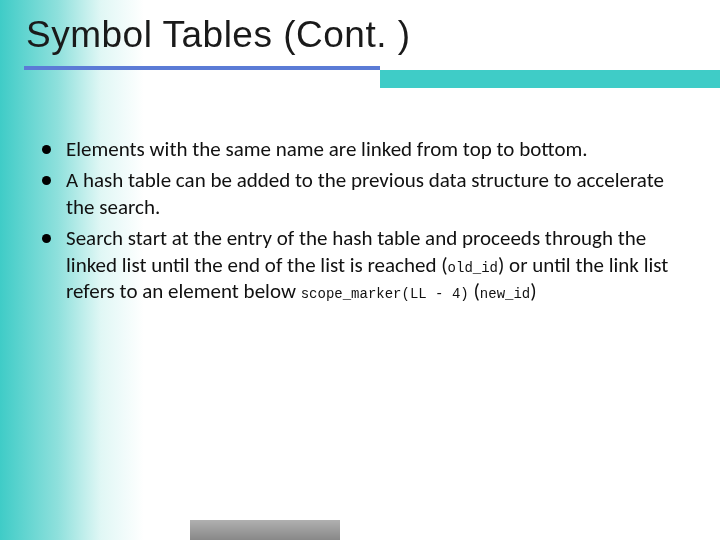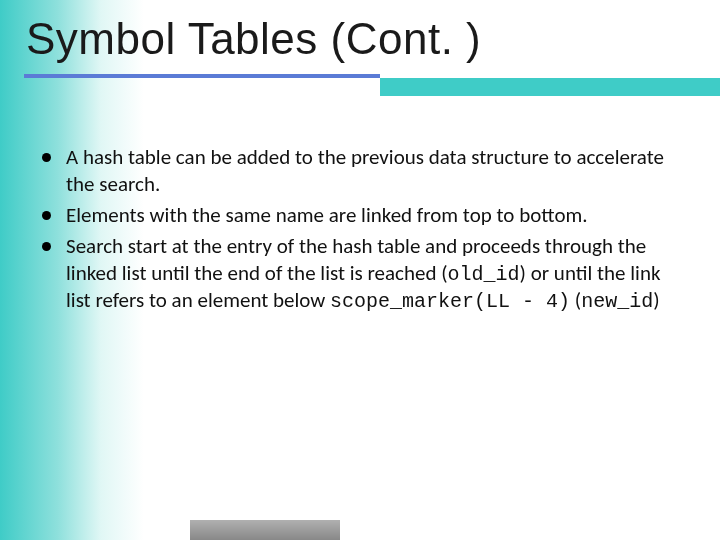--- a/index.html
+++ b/index.html
@@ -6,21 +6,21 @@
   html, body { width: 720px; height: 540px; overflow: hidden; }
   body {
     font-family: Arial, Helvetica, sans-serif;
     background: linear-gradient(to right, #3fccc7 0%, #8ee0dc 8%, #e0f7f5 14%, #ffffff 20%, #ffffff 100%);
     position: relative;
   }
   .title-area {
     padding: 14px 0 0 26px;
   }
   .title {
-    font-size: 44px;
+    font-size: 37px;
     font-weight: 400;
     color: #1a1a1a;
     letter-spacing: 0.5px;
   }
   .underline-group {
     margin-top: 10px;
     margin-left: -26px;
     width: 720px;
   }
   .blue-line {
@@ -56,21 +56,21 @@
     position: absolute;
     left: 2px;
     top: 9px;
     width: 9px;
     height: 9px;
     background: #000;
     border-radius: 50%;
   }
   .mono {
     font-family: "Courier New", Courier, monospace;
-    font-size: 20px;
+    font-size: 14px;
   }
   .footer-block {
     position: absolute;
     left: 190px;
     bottom: 0;
     width: 150px;
     height: 20px;
     background: linear-gradient(to bottom, #b0b0b0, #888);
   }
 </style>
@@ -81,24 +81,24 @@
   <h1 class="title">Symbol Tables (Cont. )</h1>
   <div class="underline-group">
     <div class="blue-line"></div>
     <div class="teal-line"></div>
   </div>
 </div>
 
 <div class="content">
   <ul class="bullets">
     <li>
-      <span>A hash table can be added to the previous data structure to accelerate the search.</span>
+      <span>Elements with the same name are linked from top to bottom.</span>
     </li>
     <li>
-      <span>Elements with the same name are linked from top to bottom.</span>
+      <span>A hash table can be added to the previous data structure to accelerate the search.</span>
     </li>
     <li>
       <span>Search start at the entry of the hash table and proceeds through the linked list until the end of the list is reached (</span><span class="mono">old_id</span><span>) or until the link list refers to an element below </span><span class="mono">scope_marker(LL - 4)</span><span> (</span><span class="mono">new_id</span><span>)</span>
     </li>
   </ul>
 </div>
 
 <div class="footer-block"></div>
 
 </body></html>

